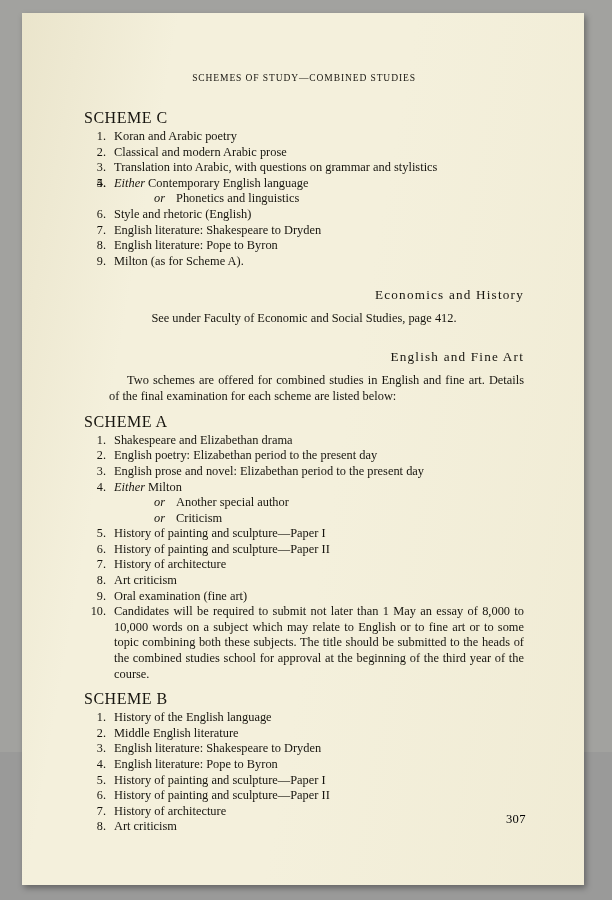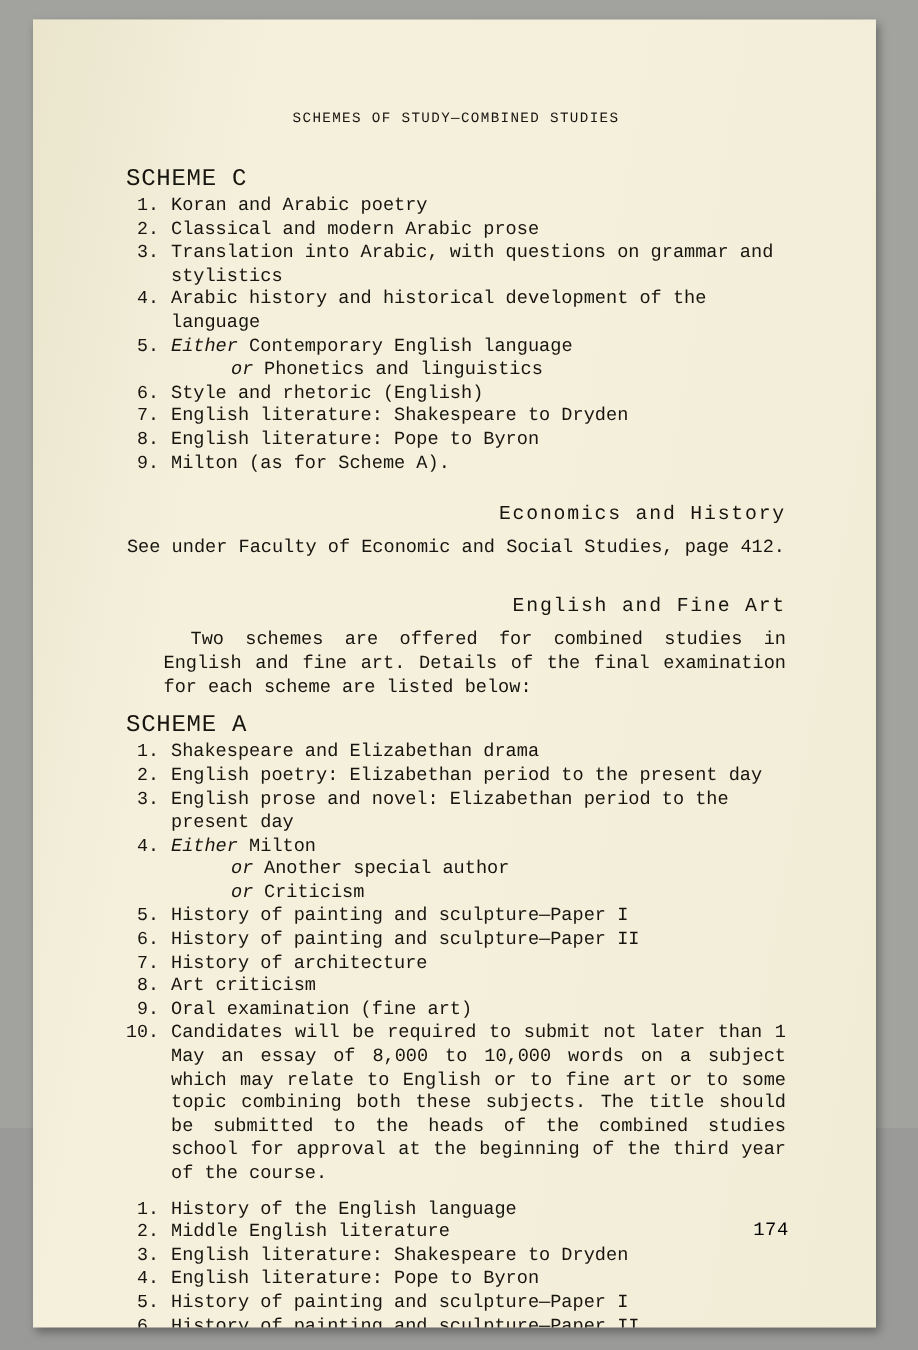--- a/index.html
+++ b/index.html
@@ -11,21 +11,20 @@
     height: 900px;
     background: #9a9a99;
     font-family: "Liberation Serif", serif;
     overflow: hidden;
   }
   .page-wrap {
     position: relative;
     width: 612px;
     height: 752px;
     background: #a2a29f;
-    font-family: Liberation Mono, monospace;
   }
   .page {
     position: absolute;
     left: 22px;
     top: 13px;
     width: 562px;
     height: 872px;
     background: #f4f0dc;
     box-shadow: 2px 3px 6px rgba(0,0,0,0.35);
     overflow: hidden;
@@ -127,21 +126,21 @@
   <div class="page">
     <div class="content">
 
       <div class="running-head">Schemes of Study—Combined Studies</div>
 
       <div class="scheme-label">Scheme C</div>
       <ol class="items">
         <li><span class="num">1.</span><span>Koran and Arabic poetry</span></li>
         <li><span class="num">2.</span><span>Classical and modern Arabic prose</span></li>
         <li><span class="num">3.</span><span>Translation into Arabic, with questions on grammar and stylistics</span></li>
-        <li><span class="num">4.</span><span>Arabic history and historical development of the language</span></li>
+        <li><span class="num">4.</span></li>
         <li><span class="num">5.</span><span class="ital">Either</span> <span>Contemporary English language</span>
           <div class="sub"><span class="conj">or</span><span>Phonetics and linguistics</span></div>
         </li>
         <li><span class="num">6.</span><span>Style and rhetoric (English)</span></li>
         <li><span class="num">7.</span><span>English literature: Shakespeare to Dryden</span></li>
         <li><span class="num">8.</span><span>English literature: Pope to Byron</span></li>
         <li><span class="num">9.</span><span>Milton (as for Scheme A).</span></li>
       </ol>
 
       <h2 class="section">Economics and History</h2>
@@ -162,27 +161,28 @@
         </li>
         <li><span class="num">5.</span><span>History of painting and sculpture—Paper I</span></li>
         <li><span class="num">6.</span><span>History of painting and sculpture—Paper II</span></li>
         <li><span class="num">7.</span><span>History of architecture</span></li>
         <li><span class="num">8.</span><span>Art criticism</span></li>
         <li><span class="num">9.</span><span>Oral examination (fine art)</span></li>
         <li style="text-align:justify"><span class="num">10.</span><span>Candidates will be required to submit not later than 1 May an essay of 8,000 to 10,000 words on a subject which may relate to English or to fine art or to some topic combining both these subjects. The title should be submitted to the heads of the combined studies school for approval at the beginning of the third year of the course.</span></li>
       </ol>
 
       <div class="gap-s"></div>
+      <div class="scheme-label">Scheme B</div>
       <ol class="items">
         <li><span class="num">1.</span><span>History of the English language</span></li>
         <li><span class="num">2.</span><span>Middle English literature</span></li>
         <li><span class="num">3.</span><span>English literature: Shakespeare to Dryden</span></li>
         <li><span class="num">4.</span><span>English literature: Pope to Byron</span></li>
         <li><span class="num">5.</span><span>History of painting and sculpture—Paper I</span></li>
         <li><span class="num">6.</span><span>History of painting and sculpture—Paper II</span></li>
         <li><span class="num">7.</span><span>History of architecture</span></li>
         <li><span class="num">8.</span><span>Art criticism</span></li>
       </ol>
 
     </div>
-    <div class="folio">174</div>
+    <div class="folio">307</div>
   </div>
 </div>
 
 </body></html>

